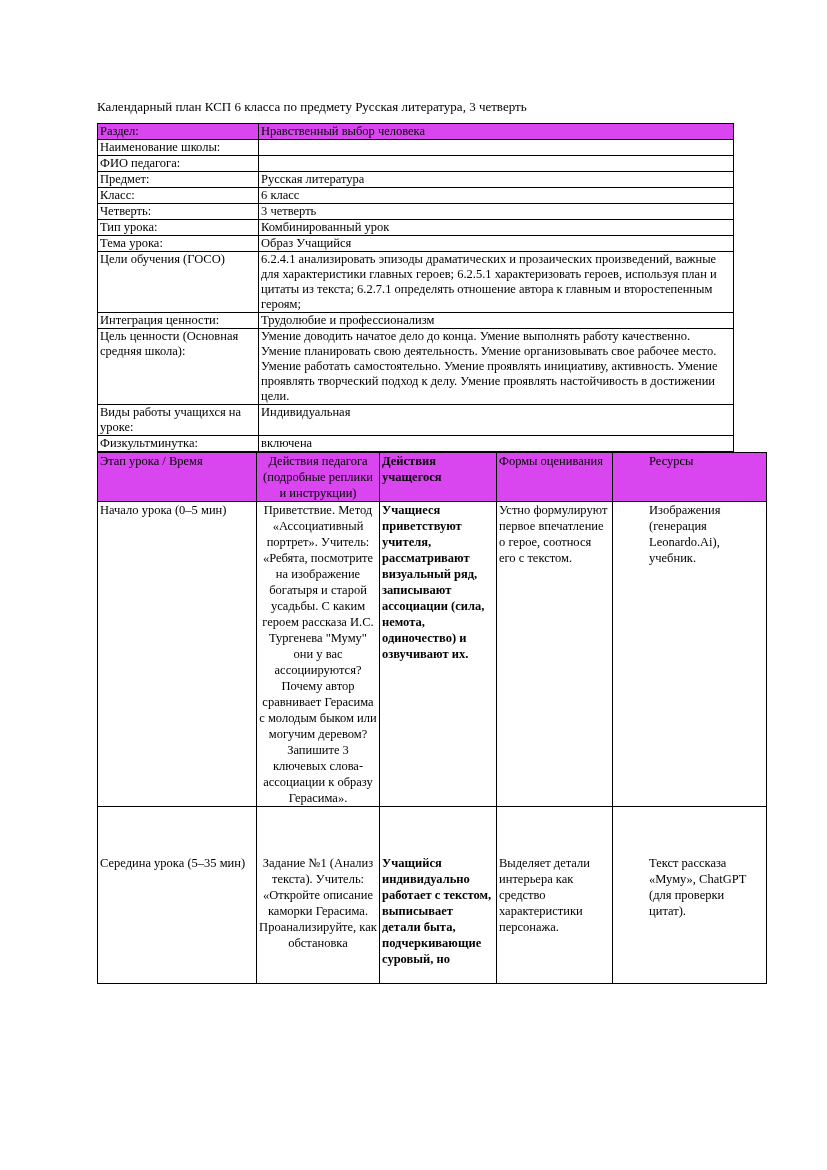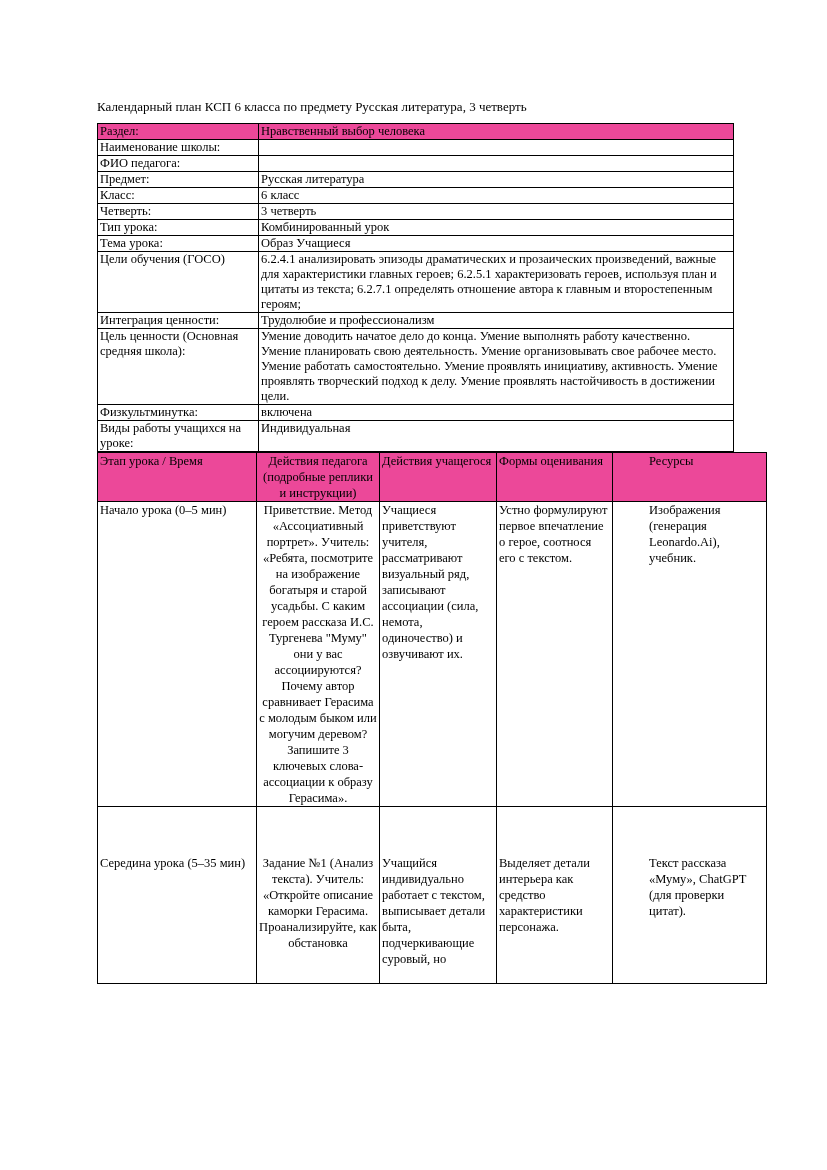--- a/index.html
+++ b/index.html
@@ -38,31 +38,31 @@
     padding: 0 2px;
     font-size: 12.5px;
     font-weight: normal;
     text-align: left;
     overflow: hidden;
     word-wrap: break-word;
   }
   .info-table td { line-height: 15px; }
   .info-table .col-label { width: 156px; }
   .info-table .col-value { width: 470px; font-family: Liberation Serif, serif; }
-  .row-shaded td, .lesson-table thead th { background: #ec4899; }
+  .row-shaded td, .lesson-table thead th { background: #d946ef; }
   .section-heading {
     font-size: 13px;
     line-height: 15px;
     margin: 3px 0 7px 0;
     font-weight: normal;
   }
   .lesson-table td, .lesson-table th { line-height: 16px; }
   .lesson-table .col-stage    { width: 154px; }
   .lesson-table .col-teacher  { width: 118px; text-align: center; }
-  .lesson-table .col-student  { width: 112px; }
+  .lesson-table .col-student  { width: 112px; font-weight: bold; }
   .lesson-table .col-assess   { width: 111px; }
   .lesson-table .col-resource { width: 115px; padding-left: 36px; }
   
   .rowclip {
     height: 128px;
     overflow: hidden;
     margin-top: 48px;
   }
 </style>
 </head>
@@ -97,41 +97,41 @@
       <tr>
         <td class="col-label">Четверть:</td>
         <td class="col-value">3 четверть</td>
       </tr>
       <tr>
         <td class="col-label">Тип урока:</td>
         <td class="col-value">Комбинированный урок</td>
       </tr>
       <tr>
         <td class="col-label">Тема урока:</td>
-        <td class="col-value">Образ Учащиеся</td>
+        <td class="col-value">Образ Учащийся</td>
       </tr>
       <tr>
         <td class="col-label">Цели обучения (ГОСО)</td>
         <td class="col-value">6.2.4.1 анализировать эпизоды драматических и прозаических произведений, важные для характеристики главных героев; 6.2.5.1 характеризовать героев, используя план и цитаты из текста; 6.2.7.1 определять отношение автора к главным и второстепенным героям;</td>
       </tr>
       <tr>
         <td class="col-label">Интеграция ценности:</td>
         <td class="col-value">Трудолюбие и профессионализм</td>
       </tr>
       <tr>
         <td class="col-label">Цель ценности (Основная средняя школа):</td>
         <td class="col-value">Умение доводить начатое дело до конца. Умение выполнять работу качественно. Умение планировать свою деятельность. Умение организовывать свое рабочее место. Умение работать самостоятельно. Умение проявлять инициативу, активность. Умение проявлять творческий подход к делу. Умение проявлять настойчивость в достижении цели.</td>
       </tr>
       <tr>
+        <td class="col-label">Виды работы учащихся на уроке:</td>
+        <td class="col-value">Индивидуальная</td>
+      </tr>
+      <tr>
         <td class="col-label">Физкультминутка:</td>
         <td class="col-value">включена</td>
-      </tr>
-      <tr>
-        <td class="col-label">Виды работы учащихся на уроке:</td>
-        <td class="col-value">Индивидуальная</td>
       </tr>
     </tbody>
   </table>
 
 
   <table class="lesson-table">
     <thead>
       <tr>
         <th class="col-stage">Этап урока / Время</th>
         <th class="col-teacher">Действия педагога (подробные реплики и инструкции)</th>

